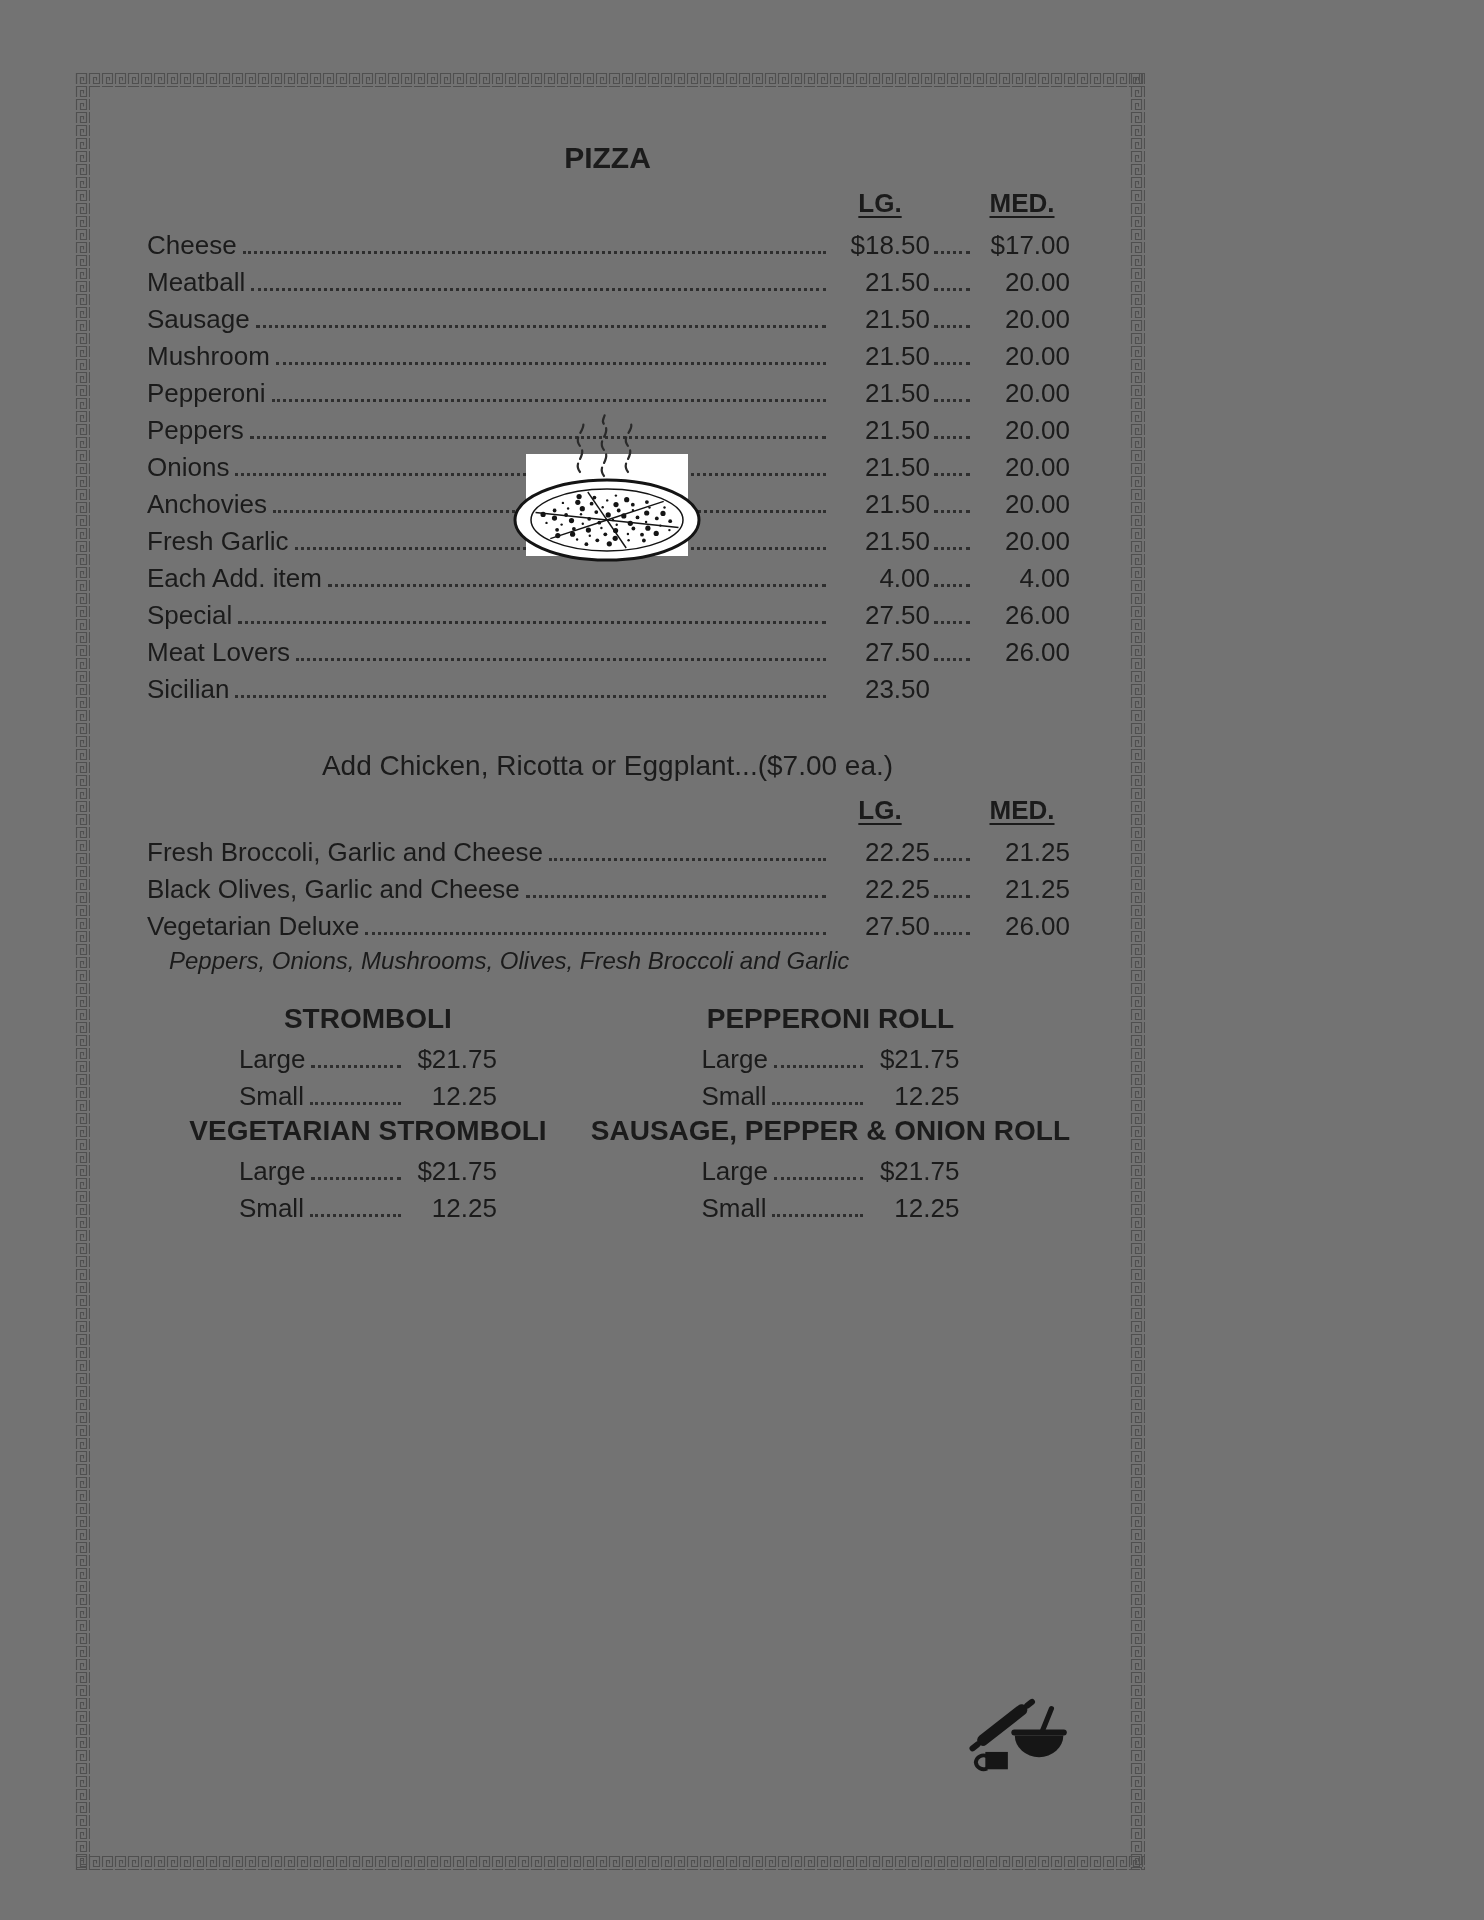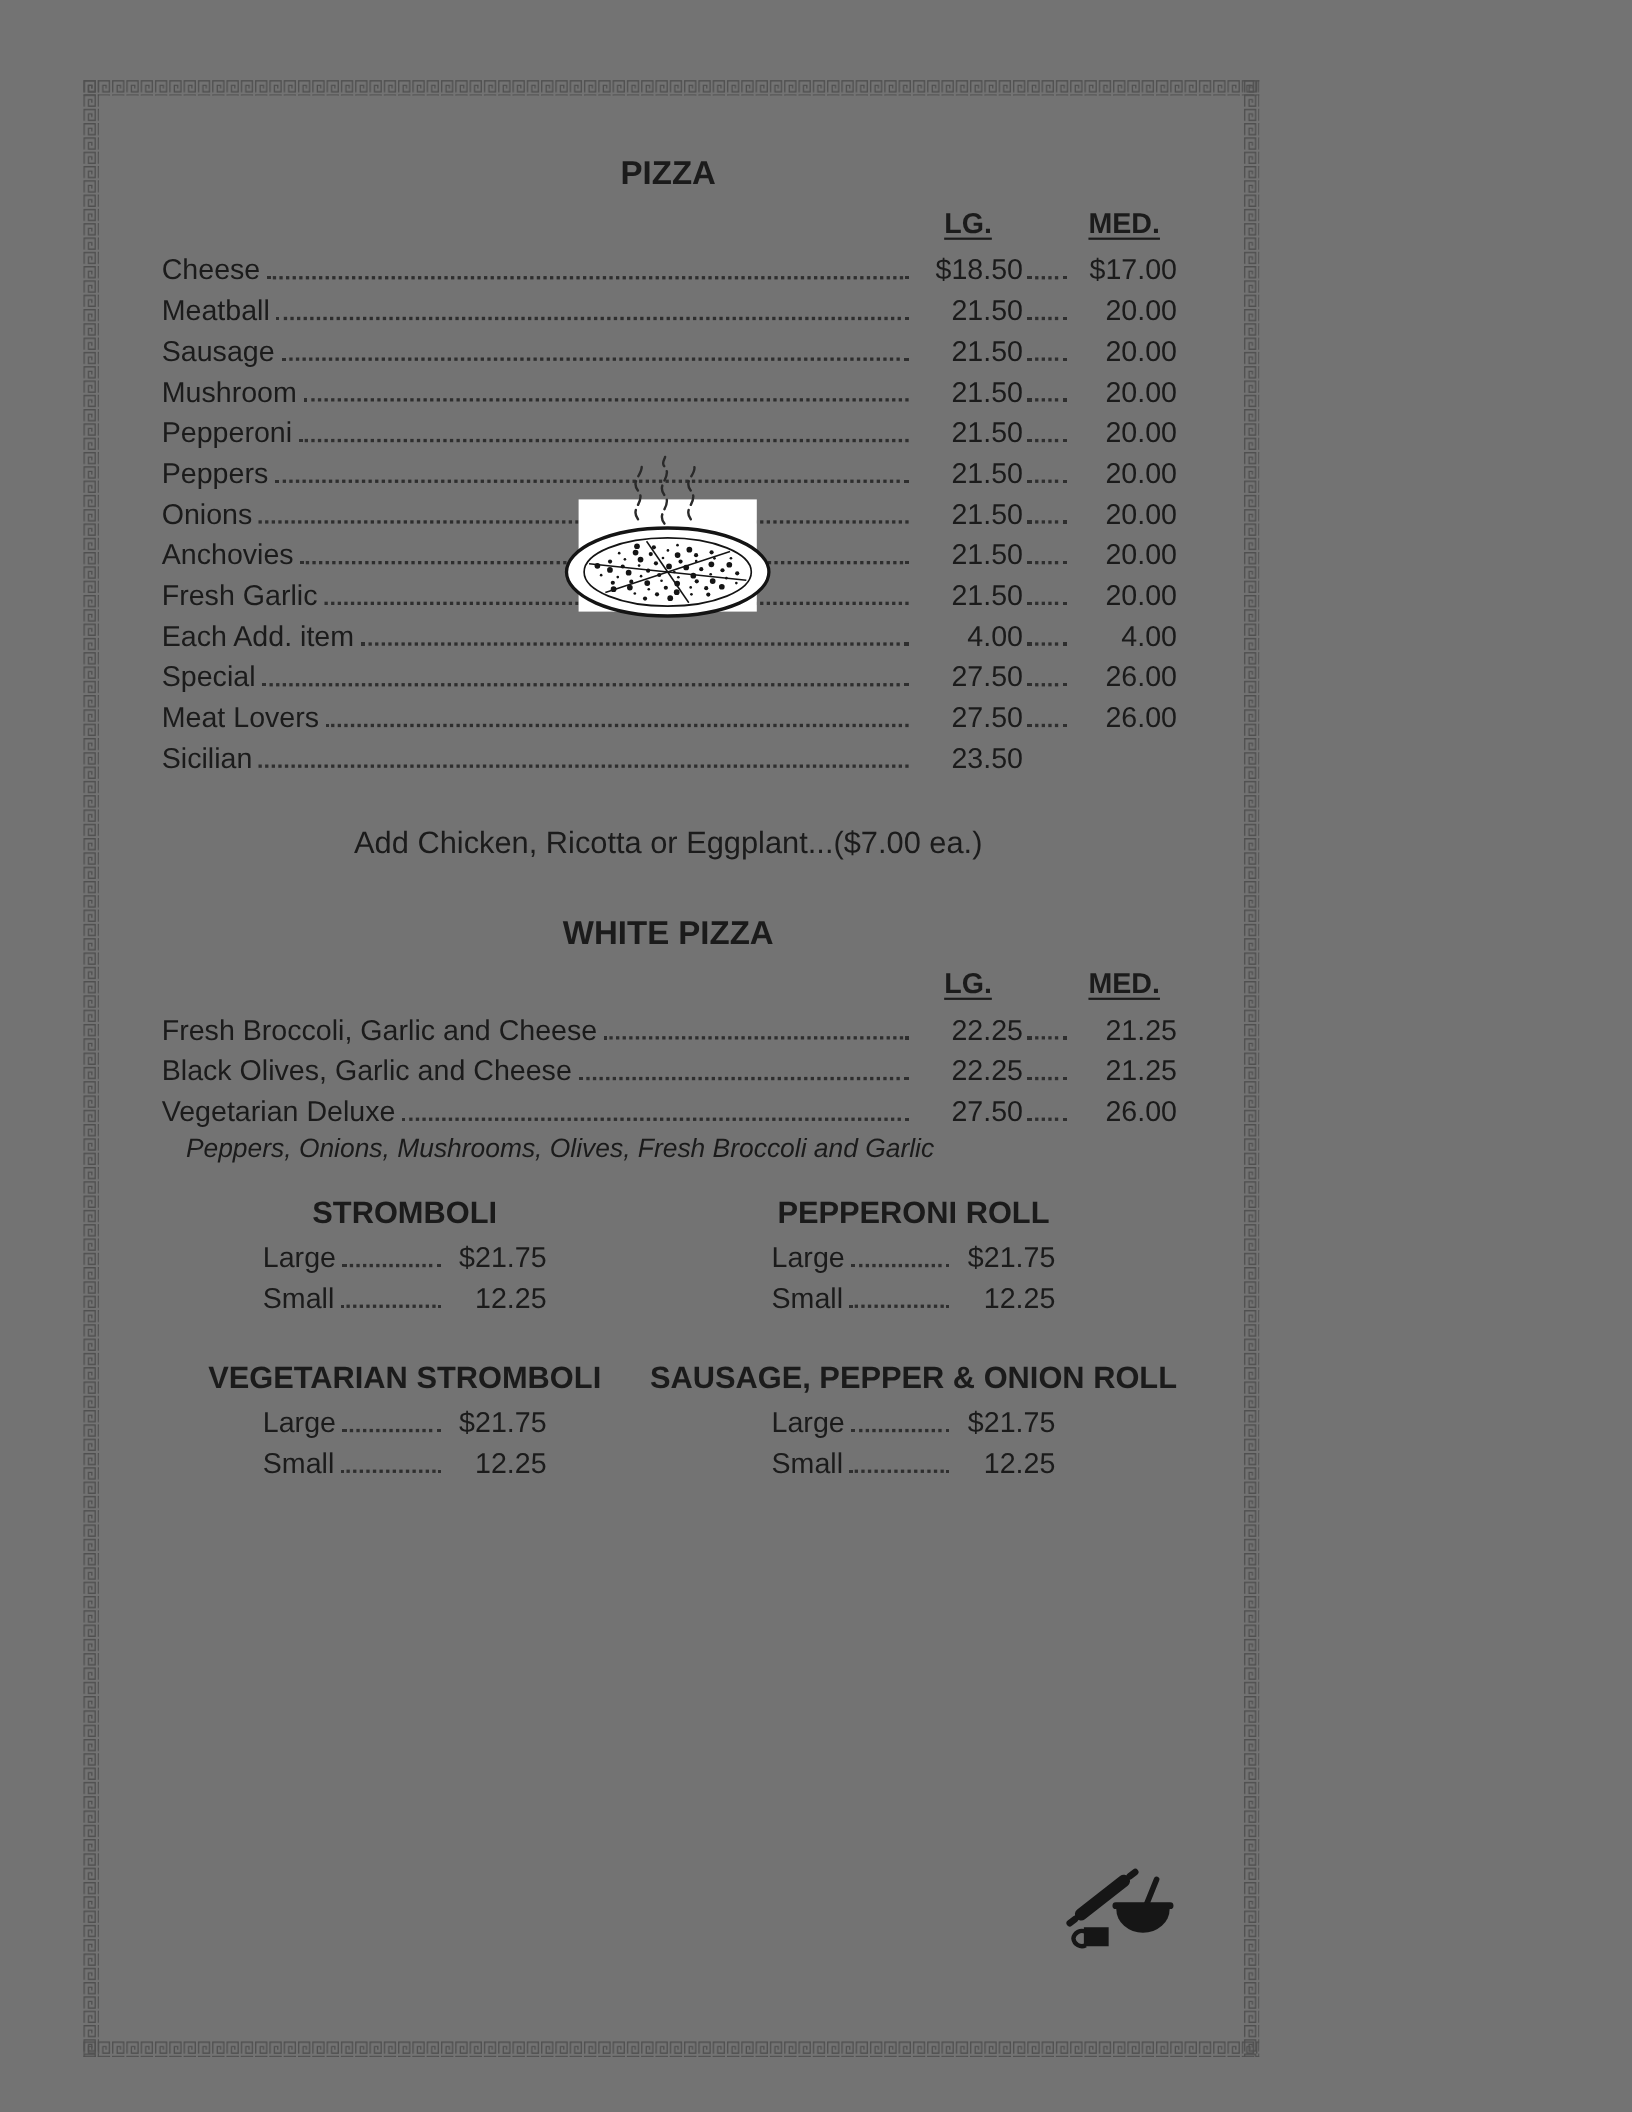--- a/index.html
+++ b/index.html
@@ -33,21 +33,21 @@
   .menu-row > span { line-height: 36px; }
   .item-name { white-space: nowrap; padding-left: 2px; }
   .leader { flex: 1 1 auto; border-bottom: 3px dotted #2e2e2e; margin: 0 4px 9px 6px; min-width: 10px; }
   .leader.fixed { flex: 0 0 auto; width: 36px; margin: 0 4px 9px 4px; }
   .price { text-align: right; white-space: nowrap; }
   .p1 { width: 100px; } .p2 { width: 96px; }
 
   .add-note { margin: 42px 0 0; text-align: center; font-size: 28px; line-height: 34px; }
   .veg-note { margin: 2px 0 0; padding-left: 24px; font-style: italic; font-size: 24px; line-height: 30px; }
 
-  .rolls-grid { display: grid; grid-template-columns: 1fr 1fr; row-gap: 38px; margin-top: 26px; }
+  .rolls-grid { display: grid; grid-template-columns: 1fr 1fr; margin-top: 26px; }
   .roll-cell { text-align: center; }
   .roll-title { margin: 0; font-size: 28px; font-weight: bold; line-height: 34px; white-space: nowrap; }
   .size-block { width: 258px; margin: 4px auto 0; }
   .size-line { display: flex; align-items: flex-end; height: 37px; font-size: 26px; }
   .size-line > span { line-height: 36px; }
   .size-price { text-align: right; min-width: 92px; white-space: nowrap; }
 
   .footer { position: absolute; left: 145px; top: 1742px; width: 925px; text-align: center;
             z-index: 1; font-size: 26px; font-style: italic; line-height: 34px; }
   .sauce-label { font-weight: bold; margin-right: 30px; white-space: pre; }
@@ -201,21 +201,20 @@
           <span class="item-name">Sicilian</span>
           <span class="leader"></span>
           <span class="price p1">23.50</span>
           <span class="leader fixed" style="visibility: hidden;"></span>
           <span class="price p2"></span>
         </div>
       </div>
 
     <p class="add-note">Add Chicken, Ricotta or Eggplant...($7.00 ea.)</p>
 
-    <h2 class="section-title mt">WHITE PIZZA</h2>
 
     <div class="hdr-row">
       <span class="hdr lg">LG.</span>
       <span class="hdr-gap"></span>
       <span class="hdr med">MED.</span>
     </div>
 
     <div class="menu-list">
 
 

